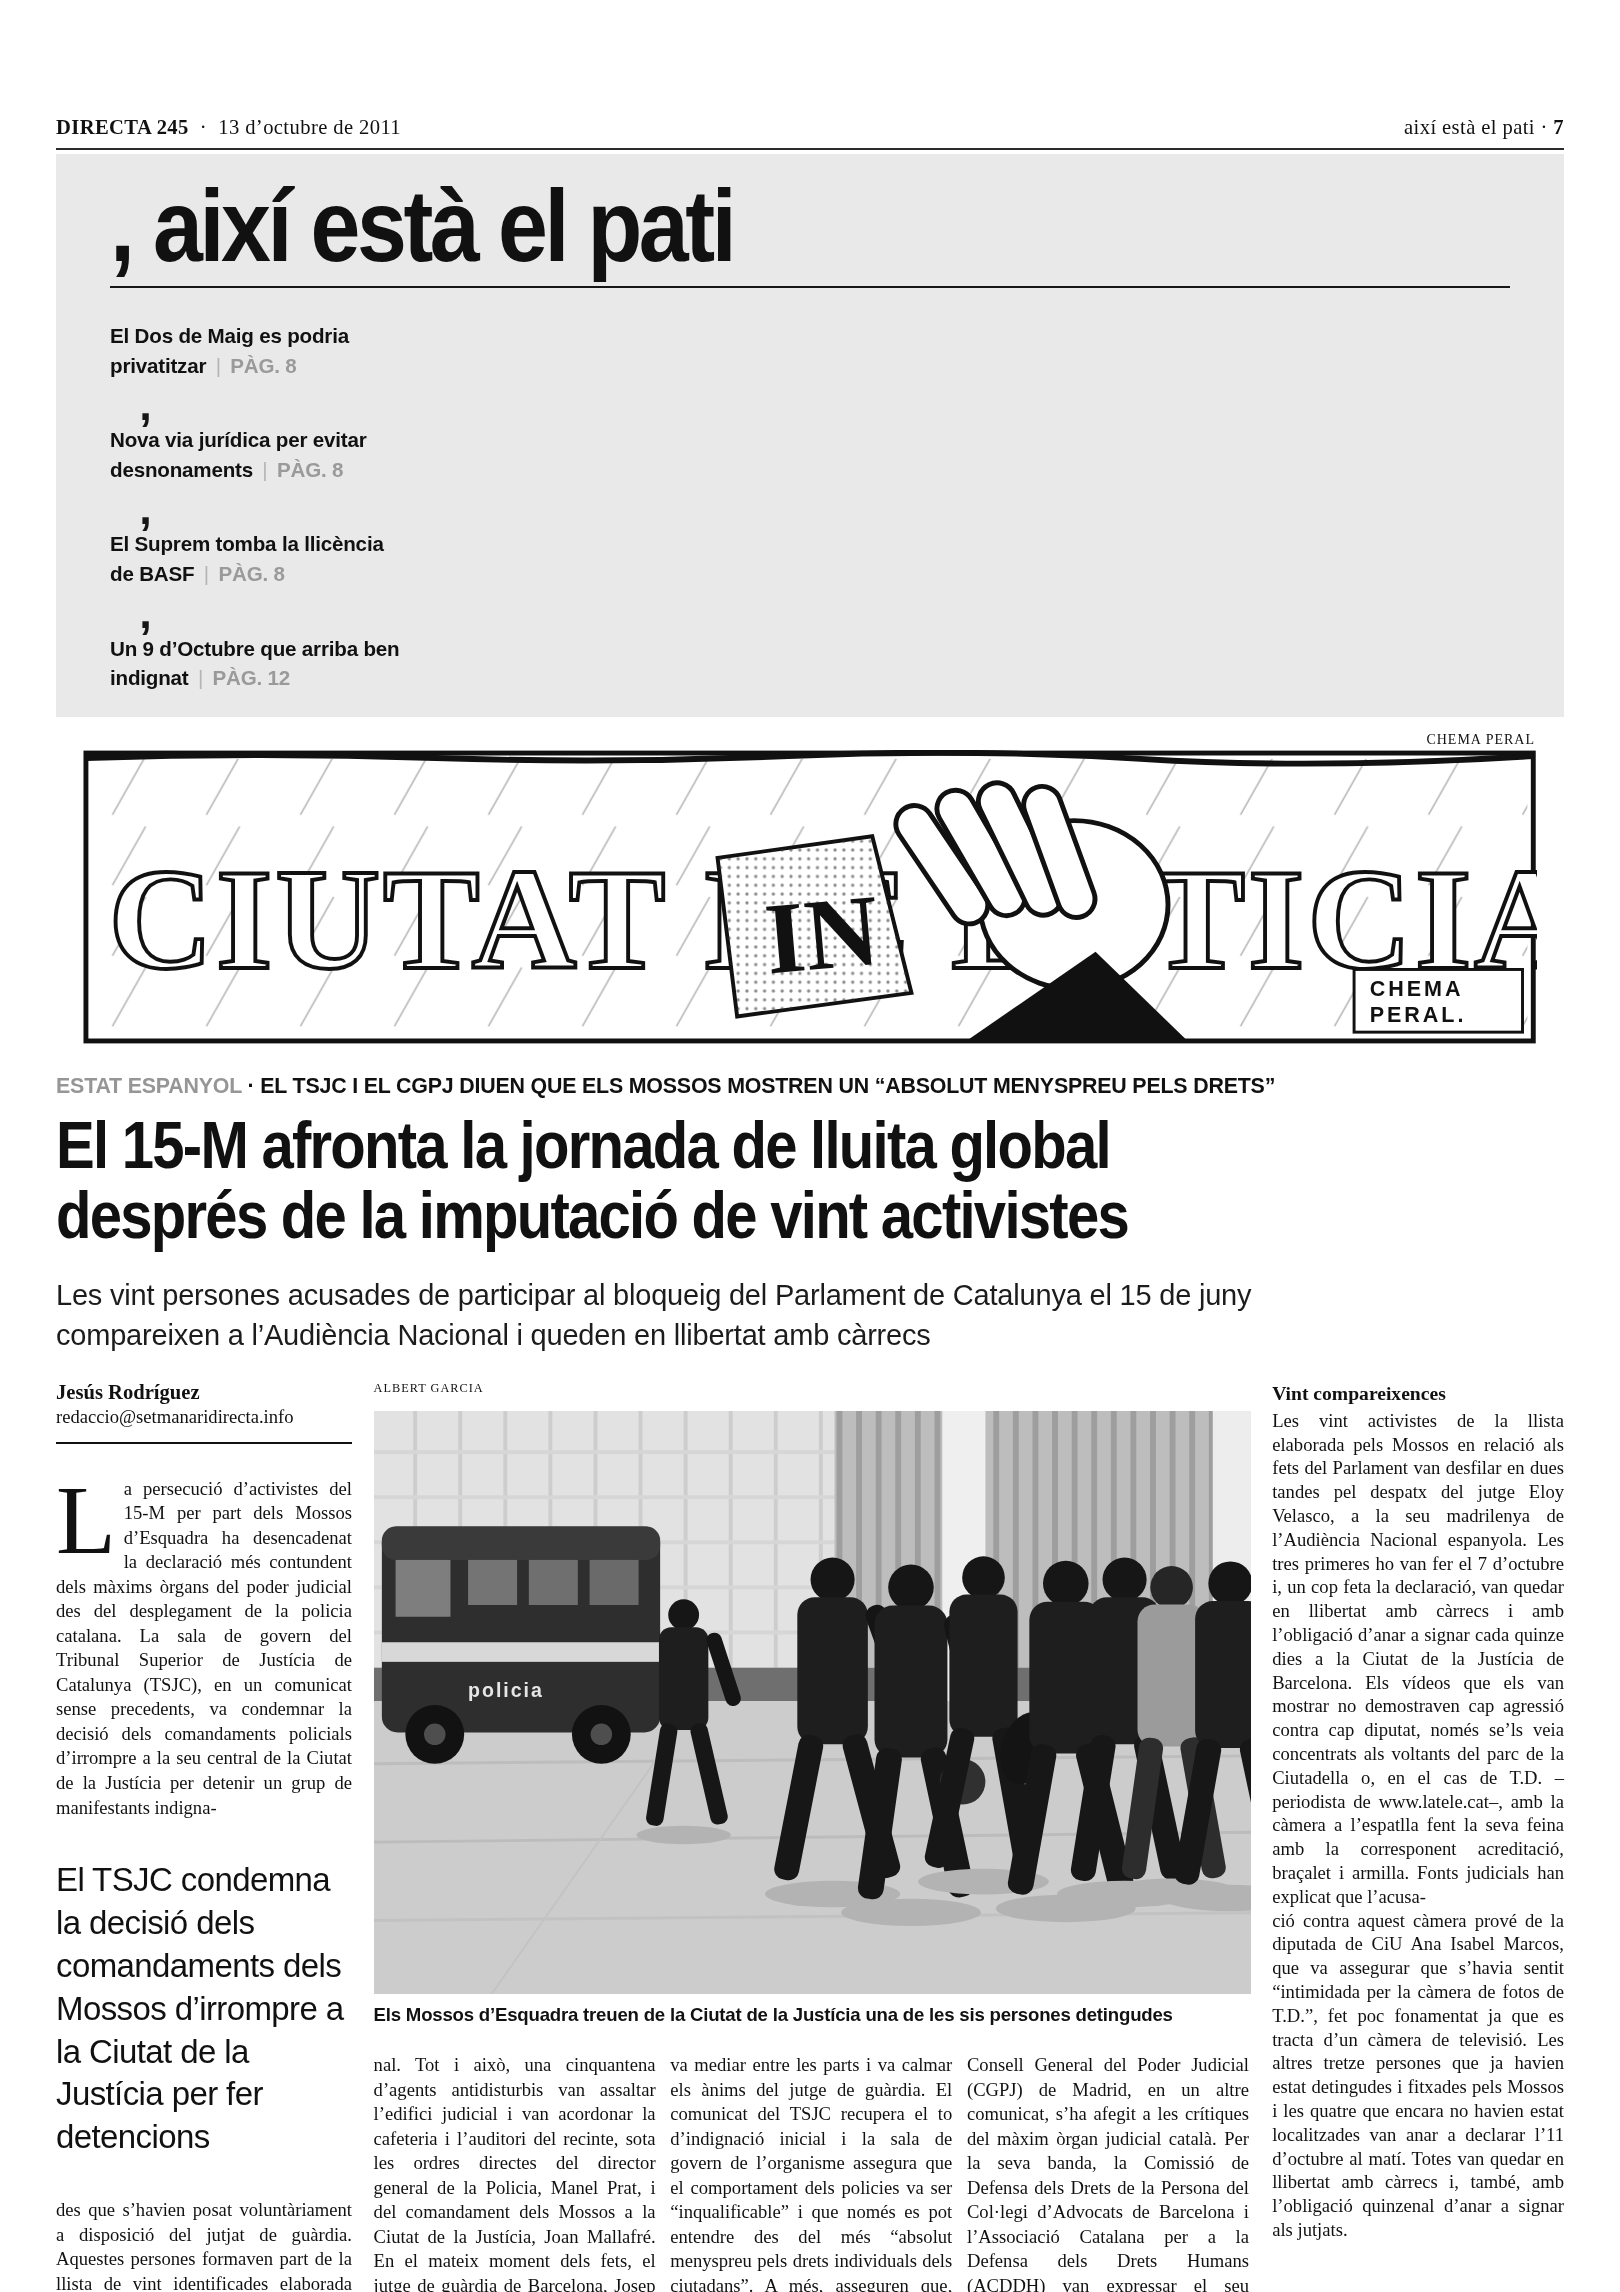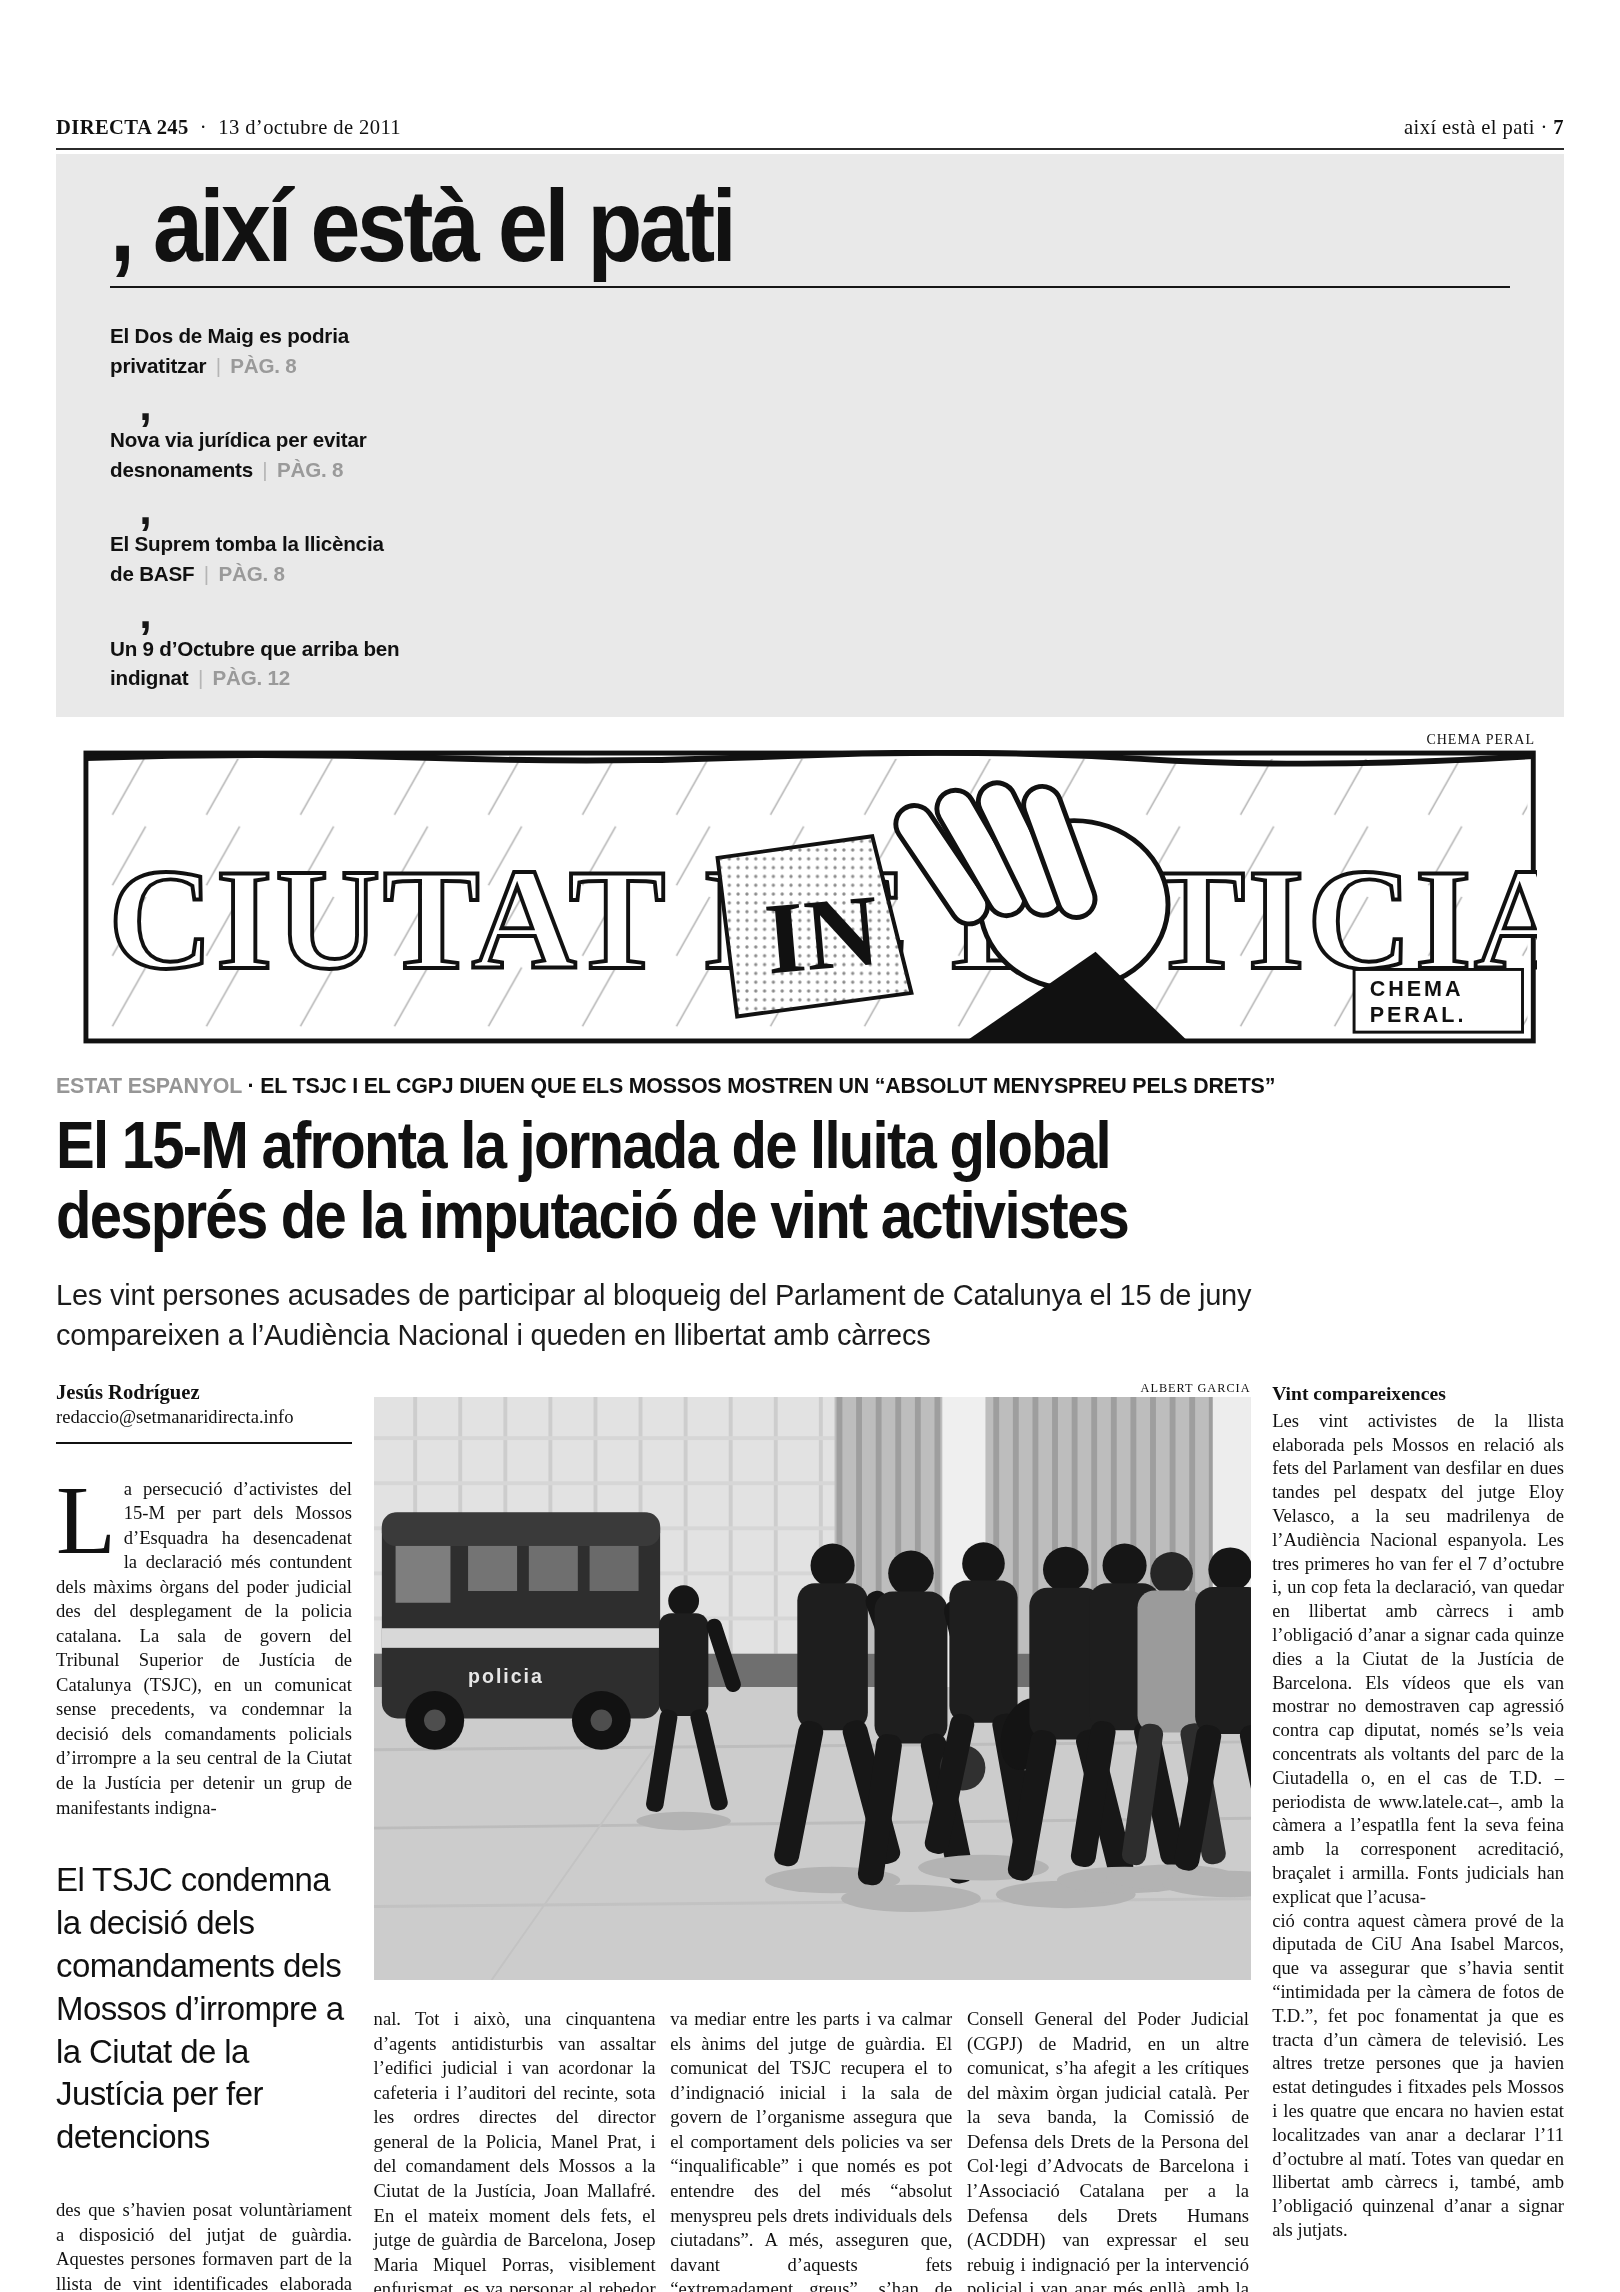--- a/index.html
+++ b/index.html
@@ -55,21 +55,21 @@
   .byline-rule{border:none;border-top:2px solid #111;margin:13.7px 0 33px;}
 
   .body-text{font-size:18.6px;line-height:1.32;text-align:justify;}
   .dropcap{float:left;font-size:98px;line-height:76px;padding:5.9px 7.8px 0 0;}
 
   .pullquote{font-family:"Liberation Sans",sans-serif;font-weight:400;font-size:33px;
     line-height:1.3;letter-spacing:-0.6px;margin:39px 0;}
   .pullquote2{font-family:"Liberation Sans",sans-serif;font-weight:400;font-size:30px;
     line-height:1.3;letter-spacing:-0.6px;margin:39px 0;}
 
-  .photo-credit{text-align:right;font-size:12.3px;letter-spacing:1px;margin-bottom:1px;}
+  .photo-credit{text-align:left;font-size:12.3px;letter-spacing:1px;margin-bottom:15px;}
   .photo svg{display:block;width:877px;height:583px;background:#d6d6d6;}
   .caption{font-family:"Liberation Sans",sans-serif;font-weight:700;font-size:18.6px;
     margin-top:9.8px;letter-spacing:-0.2px;}
   .cols3{display:flex;gap:14.7px;margin-top:27.4px;}
   .bcol{width:282px;flex:none;font-size:18.6px;line-height:1.32;text-align:justify;}
 
   .sidebar-heading{font-weight:700;font-size:19.6px;margin:2px 0 3.9px;}
   .sidebar-text{font-size:18.6px;line-height:1.28;text-align:justify;}
 
   
@@ -293,20 +293,21 @@
             </g>
             <g transform="translate(874,176) scale(1.5)">
               <ellipse class="shadow" cx="0" cy="214" rx="46" ry="9"></ellipse>
                 <circle class="head" cx="0" cy="0" r="15"></circle>
               <rect class="torso" x="-24" y="12" width="48" height="100" rx="12"></rect>
               <rect class="leg" x="-22" y="106" width="17" height="100" rx="7" transform="rotate(10 -14 106)"></rect>
               <rect class="leg" x="5" y="106" width="17" height="100" rx="7" transform="rotate(-12 13 106)"></rect>
             </g>
           </svg>
         </div>
+        <div class="caption">Els Mossos d’Esquadra treuen de la Ciutat de la Justícia una de les sis persones detingudes</div>
         <div class="cols3">
           <div class="bcol">nal. Tot i això, una cinquantena d’agents antidisturbis van assaltar l’edifici judicial i van acordonar la cafeteria i l’auditori del recinte, sota les ordres directes del director general de la Policia, Manel Prat, i del comandament dels Mossos a la Ciutat de la Justícia, Joan Mallafré. En el mateix moment dels fets, el jutge de guàrdia de Barcelona, Josep Maria Miquel Porras, visiblement enfurismat, es va personar al rebedor de l’edifici i va exigir que els caps de l’operatiu anessin al seu despatx per donar-li explicacions. Poca estona més tard, la jutgessa degana de Barcelona, Maria Josep Feliu,</div>
           <div class="bcol">va mediar entre les parts i va calmar els ànims del jutge de guàrdia. El comunicat del TSJC recupera el to d’indignació inicial i la sala de govern de l’organisme assegura que el comportament dels policies va ser “inqualificable” i que només es pot entendre des del més “absolut menyspreu pels drets individuals dels ciutadans”. A més, asseguren que, davant d’aquests fets “extremadament greus”, s’han de “depurar responsabilitats”. Per últim, assenyalen que hi ha dos articles de la llei d’enjudiciament criminal (547 i 564) que van ser vulnerats amb “clar abús de l’exercici de la força”. El</div>
           <div class="bcol">Consell General del Poder Judicial (CGPJ) de Madrid, en un altre comunicat, s’ha afegit a les crítiques del màxim òrgan judicial català. Per la seva banda, la Comissió de Defensa dels Drets de la Persona del Col·legi d’Advocats de Barcelona i l’Associació Catalana per a la Defensa dels Drets Humans (ACDDH) van expressar el seu rebuig i indignació per la intervenció policial i van anar més enllà, amb la demanda que s’obri una investigació, que s’aclareixi la cadena de comandament que va ordenar l’operatiu i que es depurin les responsabilitats que siguin necessàries.</div>
         </div>
       </div>
 
       <div class="col-right">
         <div class="sidebar-heading">Vint compareixences</div>
         <p class="sidebar-text" style="margin:0;">Les vint activistes de la llista elaborada pels Mossos en relació als fets del Parlament van desfilar en dues tandes pel despatx del jutge Eloy Velasco, a la seu madrilenya de l’Audiència Nacional espanyola. Les tres primeres ho van fer el 7 d’octubre i, un cop feta la declaració, van quedar en llibertat amb càrrecs i amb l’obligació d’anar a signar cada quinze dies a la Ciutat de la Justícia de Barcelona. Els vídeos que els van mostrar no demostraven cap agressió contra cap diputat, només se’ls veia concentrats als voltants del parc de la Ciutadella o, en el cas de T.D. –periodista de www.latele.cat–, amb la càmera a l’espatlla fent la seva feina amb la corresponent acreditació, braçalet i armilla. Fonts judicials han explicat que l’acusa-</p>

